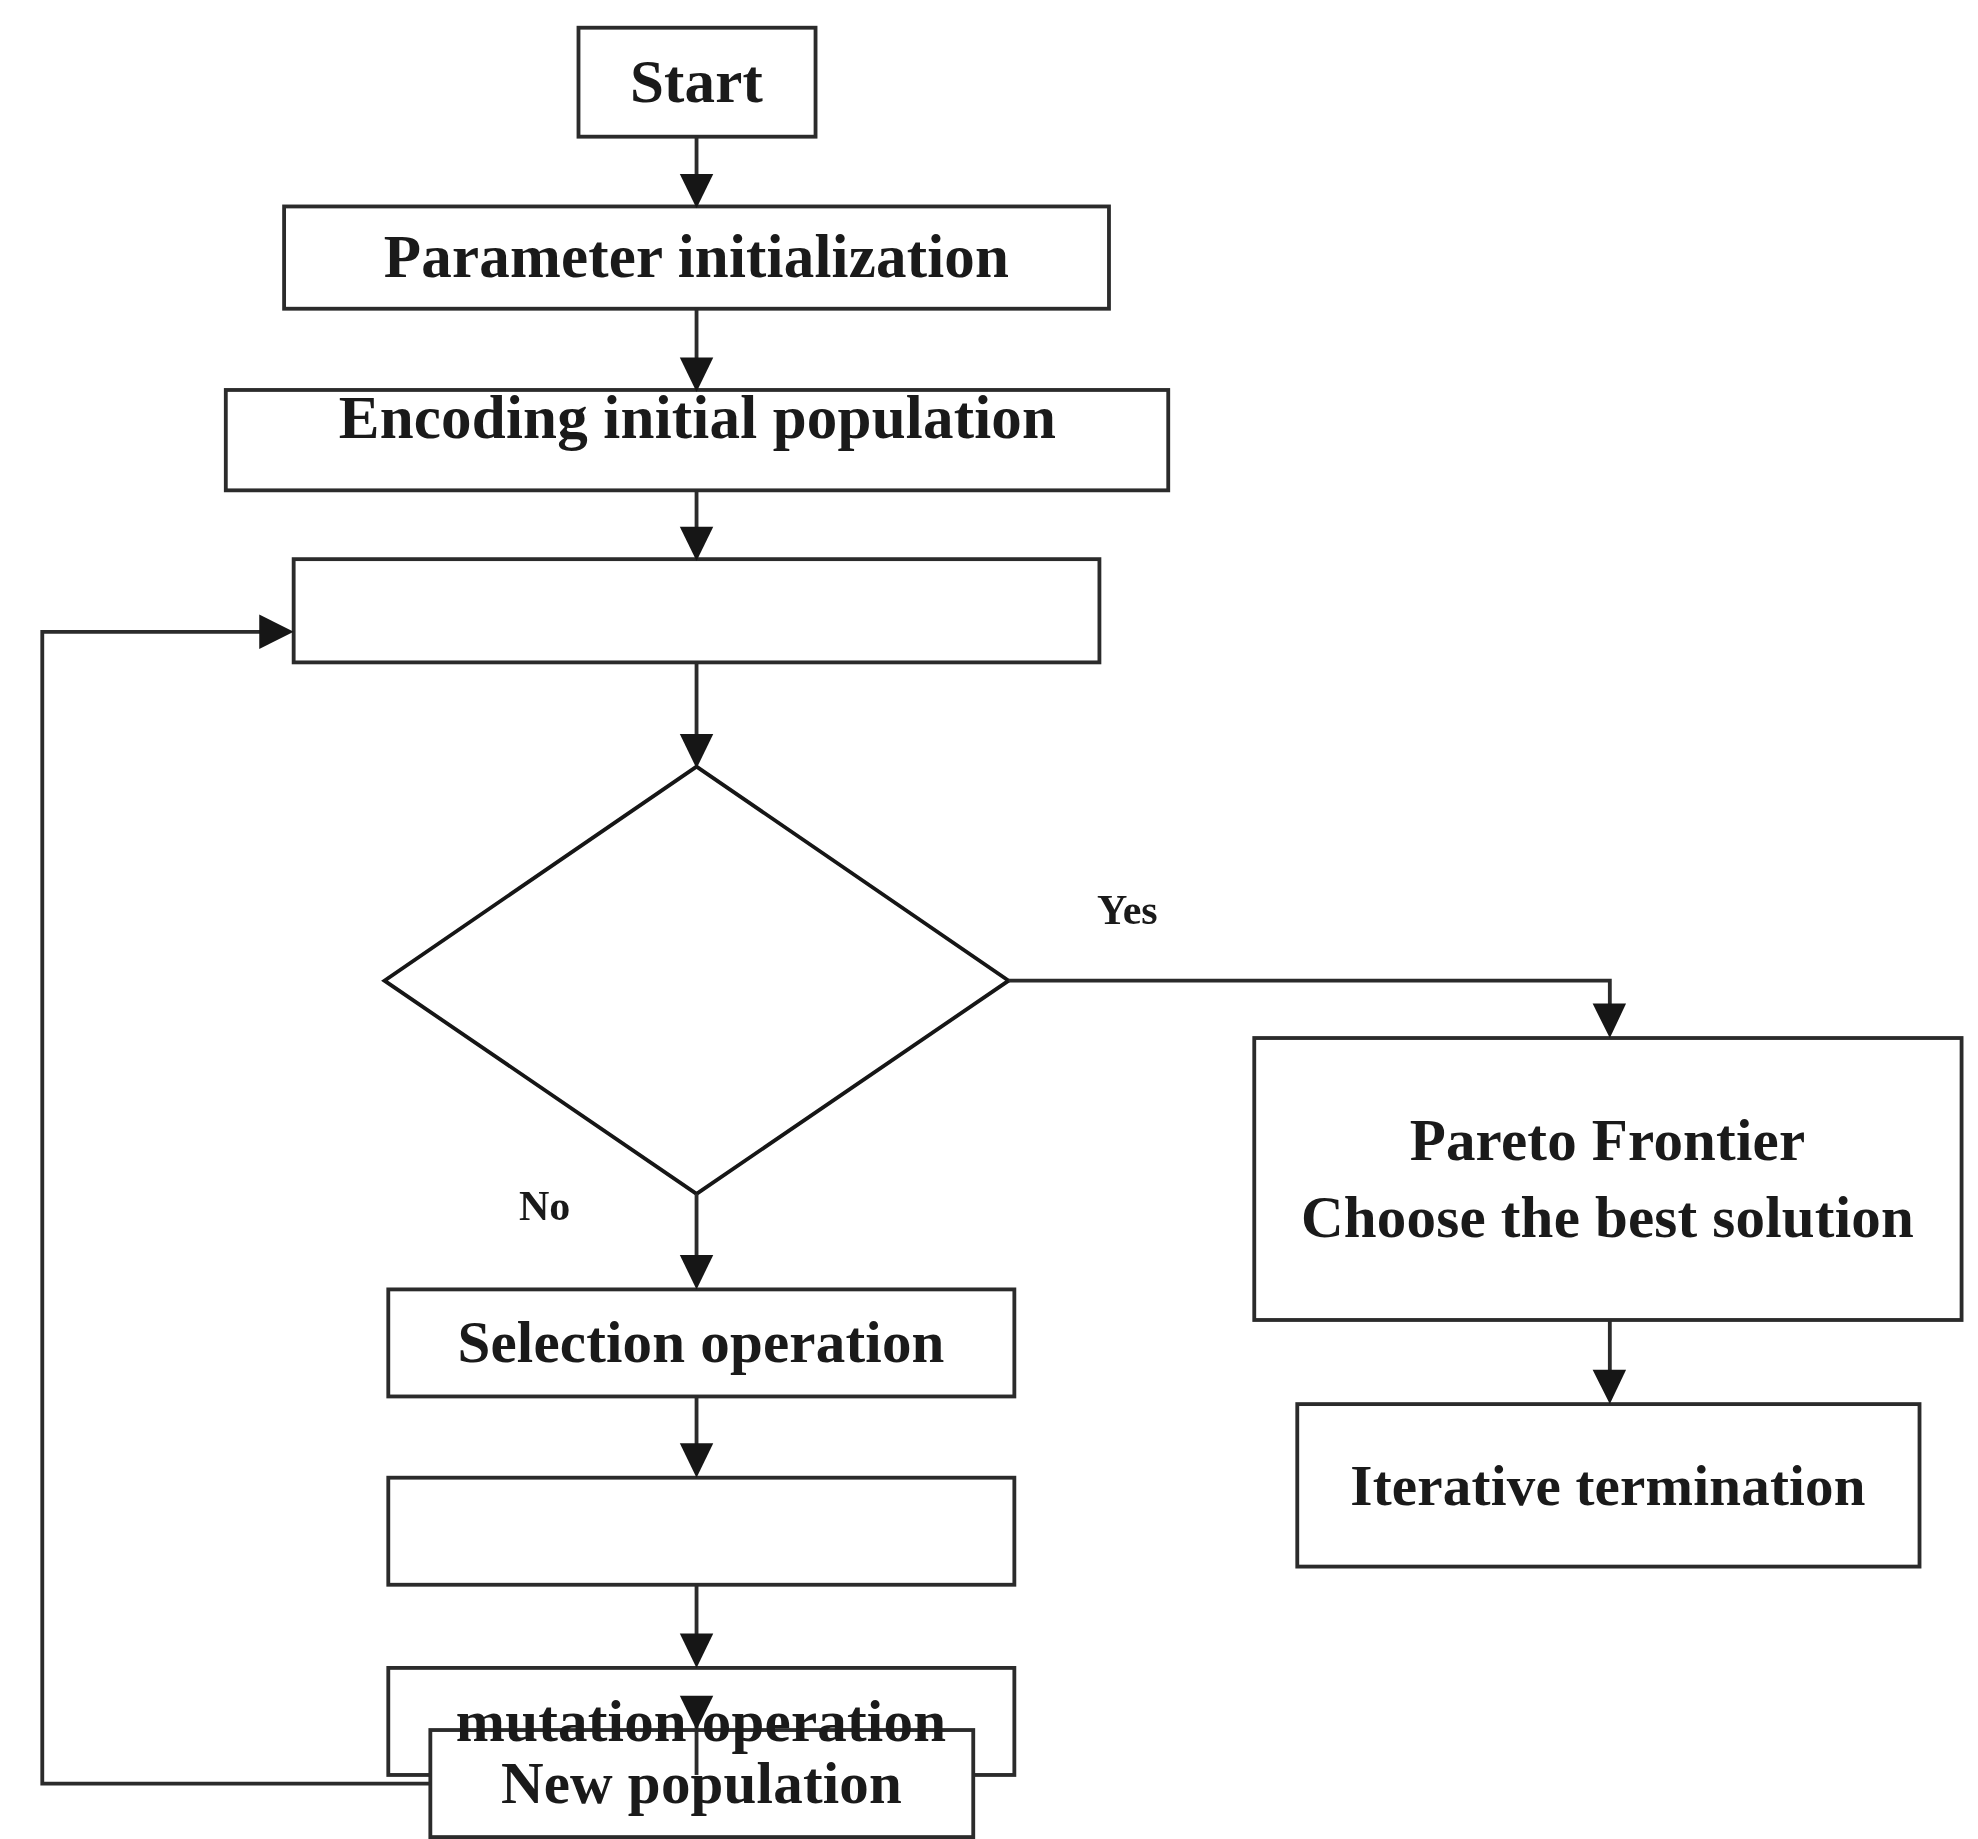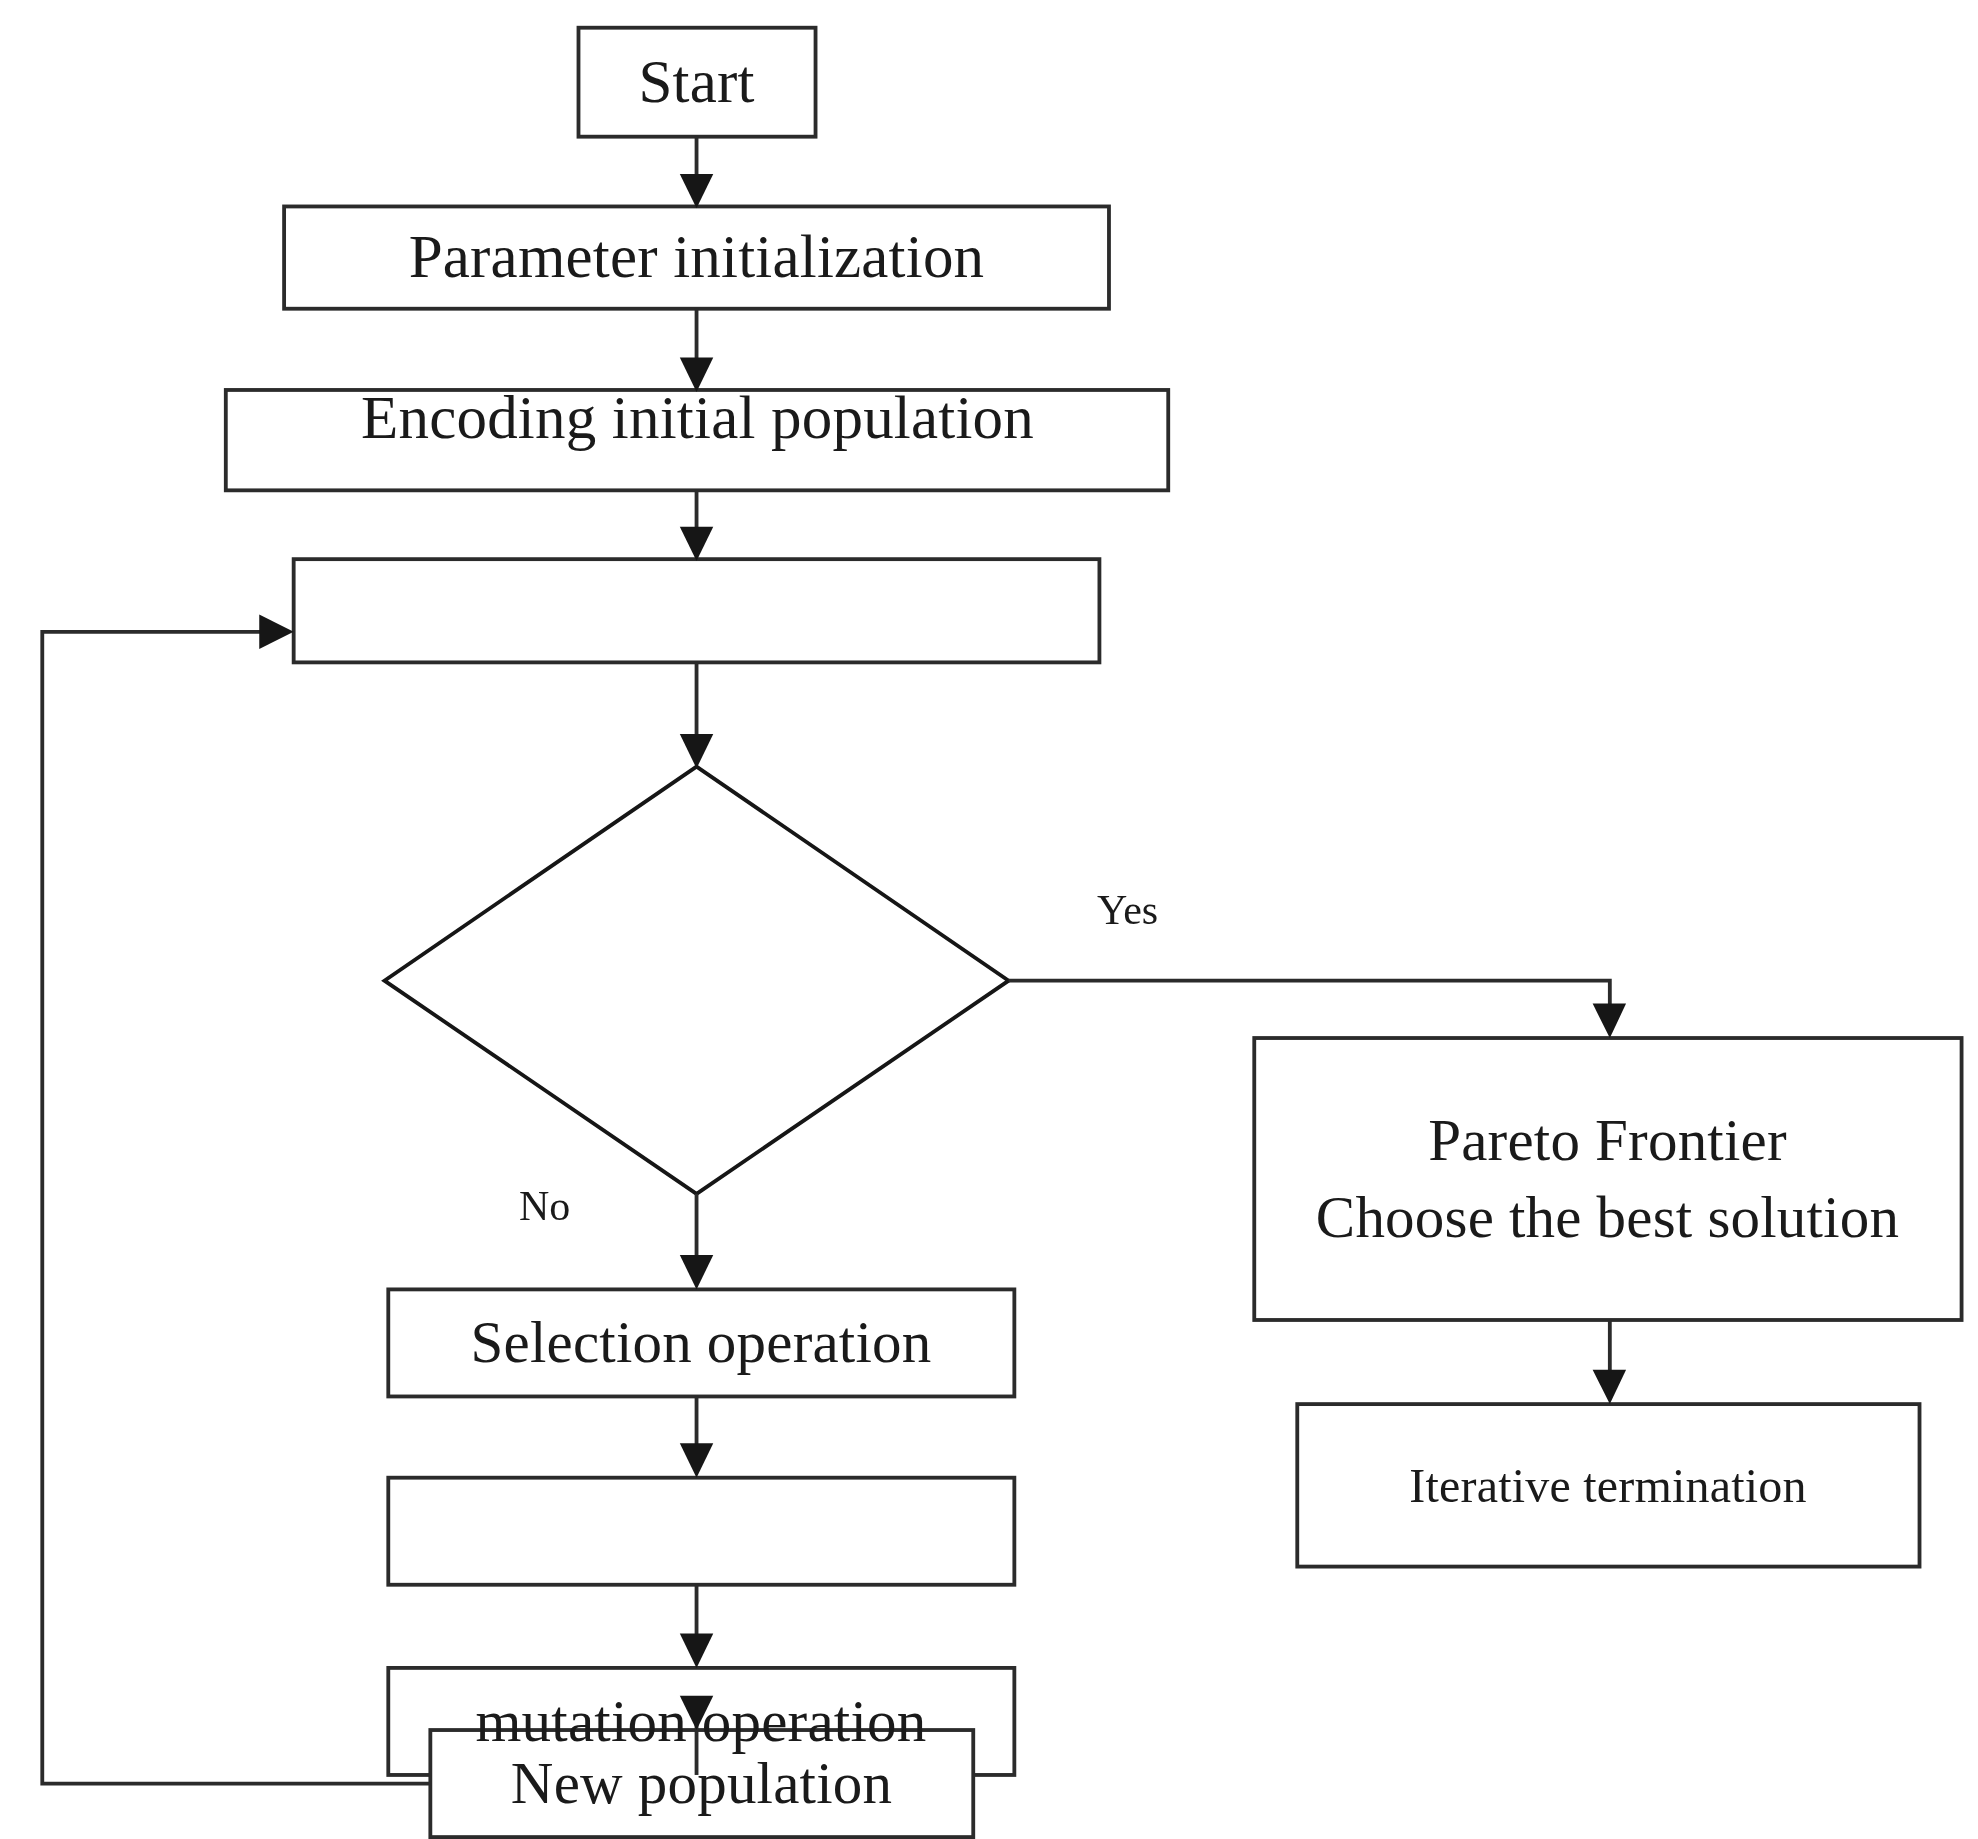--- a/index.html
+++ b/index.html
@@ -11,20 +11,21 @@
     width: 1979px;
     height: 1839px;
     font-family: "Liberation Serif", "DejaVu Serif", serif;
     overflow: hidden;
   }
   #flowchart-root {
     position: relative;
     width: 1979px;
     height: 1456px;
     background: #ffffff;
+    font-weight: bold;
   }
   svg.diagram {
     position: absolute;
     top: 0;
     left: 0;
     width: 1979px;
     height: 1839px;
     display: block;
   }
   .node-rect {
@@ -157,20 +158,20 @@
   <div class="node-label" style="left:388px;  top:1289px; width:626px; height:107px; font-size:59px;">Selection operation</div>
 
 
   <div class="node-label" style="left:430px;  top:1730px; width:543px; height:107px; font-size:59px;">New population</div>
 
   <div class="node-label" style="left:388px;  top:1668px; width:626px; height:107px; font-size:59px;">mutation operation</div>
 
   <div class="node-label" style="left:1254px; top:1038px; width:707px; height:282px; font-size:59px; line-height:1.3;">Pareto Frontier
 Choose the best solution</div>
 
-  <div class="node-label" style="left:1297px; top:1404px; width:622px; height:163px; font-size:48px;">Iterative termination</div>
+  <div class="node-label" style="left:1297px; top:1404px; width:622px; height:163px; font-size:57px;">Iterative termination</div>
 
   <div class="edge-label" style="left:1097px; top:889px;">Yes</div>
 
   <div class="edge-label" style="left:519px;  top:1185px;">No</div>
 
 </div>
 
 
 </body></html>

